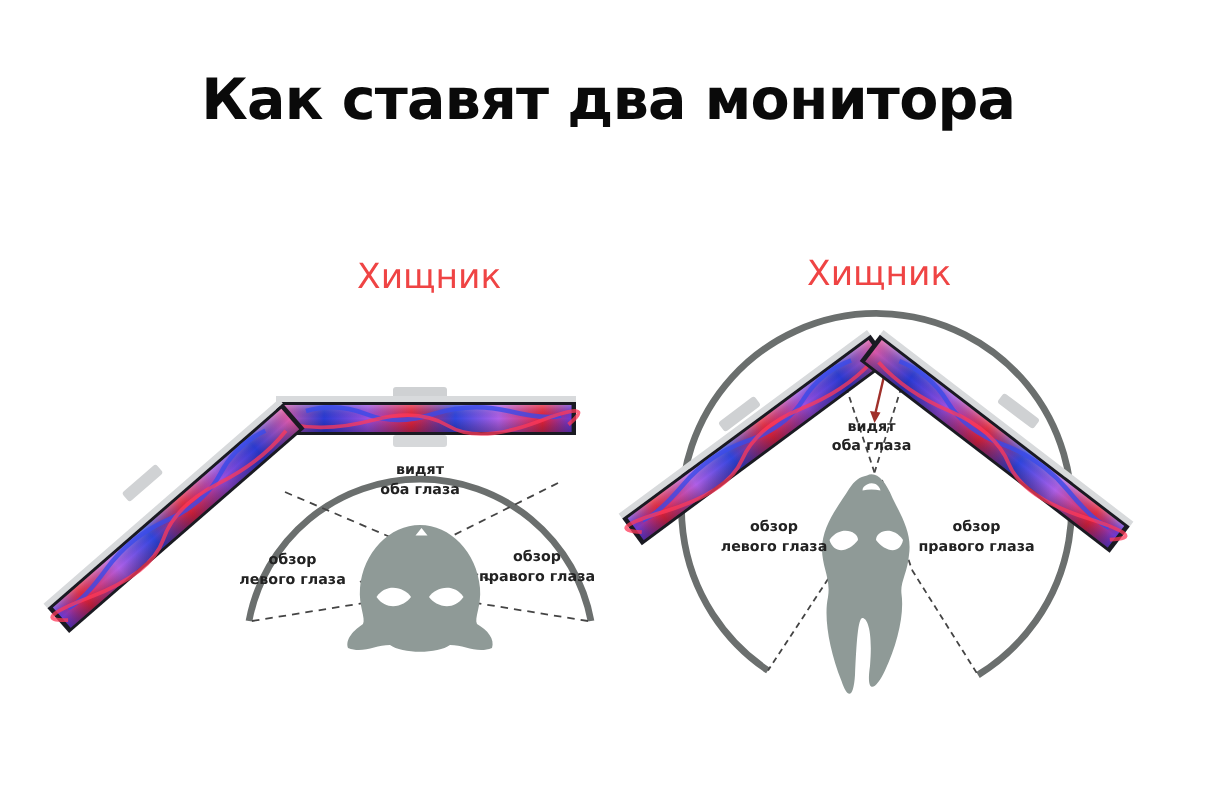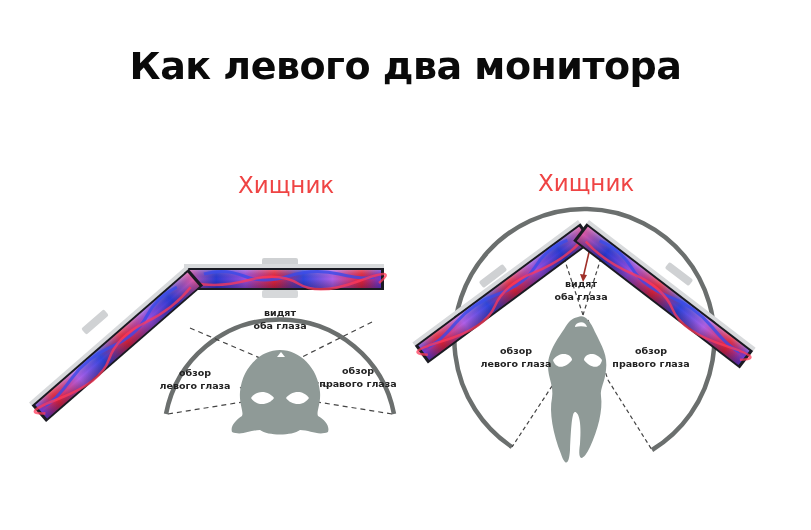--- a/index.html
+++ b/index.html
@@ -7,21 +7,21 @@
   .title { position:absolute; left:0; top:44px; width:811px; text-align:center; font-family:"DejaVu Sans", sans-serif; font-weight:bold; font-size:38px; color:#0a0a0a; letter-spacing:-0.5px; }
   .subtitle { position:absolute; font-family:"DejaVu Sans", sans-serif; font-size:23px; color:#ef4444; }
   #sub-left { left:238px; top:172px; }
   #sub-right { left:538px; top:170px; }
   svg.diagram { position:absolute; left:0; top:0; }
   .lbl { font-family:"DejaVu Sans", sans-serif; font-weight:bold; font-size:9.5px; fill:#222; text-anchor:middle; }
 </style>
 </head>
 <body>
 
-<div class="title">Как левого два монитора</div>
+<div class="title">Как ставят два монитора</div>
 <div class="subtitle" id="sub-left">Хищник</div>
 <div class="subtitle" id="sub-right">Хищник</div>
 
 <svg class="diagram" width="811" height="530" viewBox="0 0 811 530">
   <defs>
     <linearGradient id="scr" x1="0" y1="0" x2="1" y2="0">
       <stop offset="0" stop-color="#e05aa8"></stop>
       <stop offset="0.15" stop-color="#2b3bd6"></stop>
       <stop offset="0.3" stop-color="#9b4ee0"></stop>
       <stop offset="0.45" stop-color="#e8243c"></stop>

